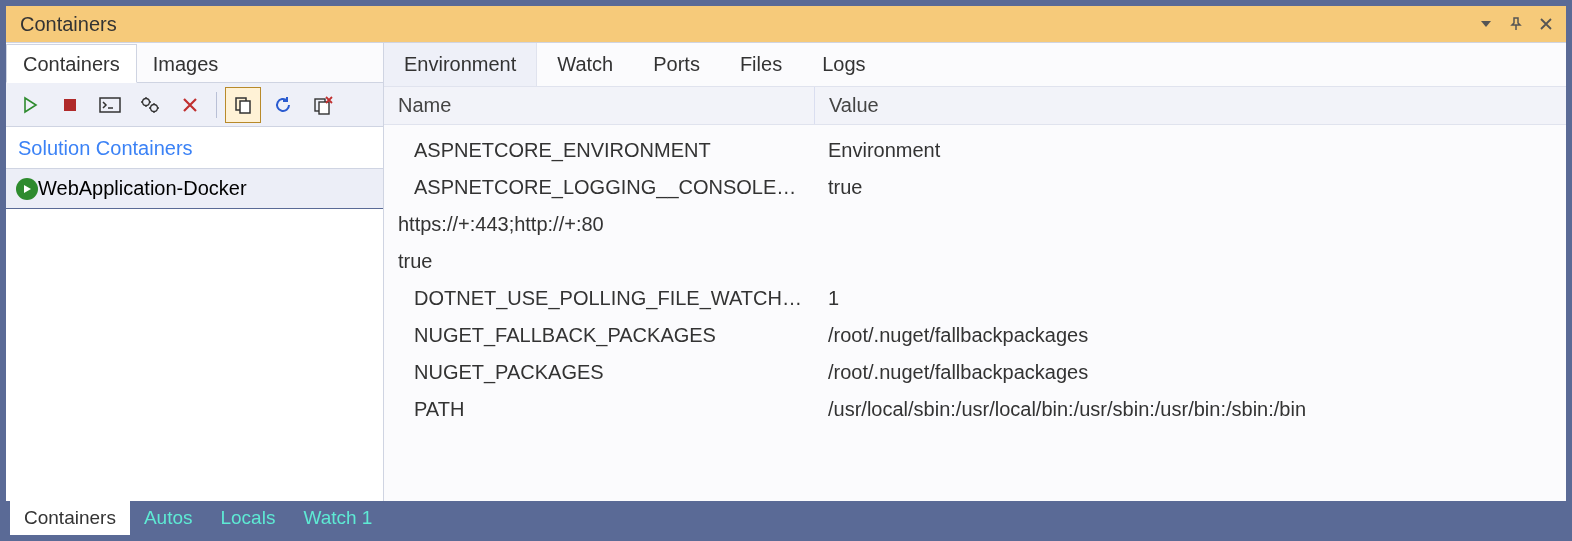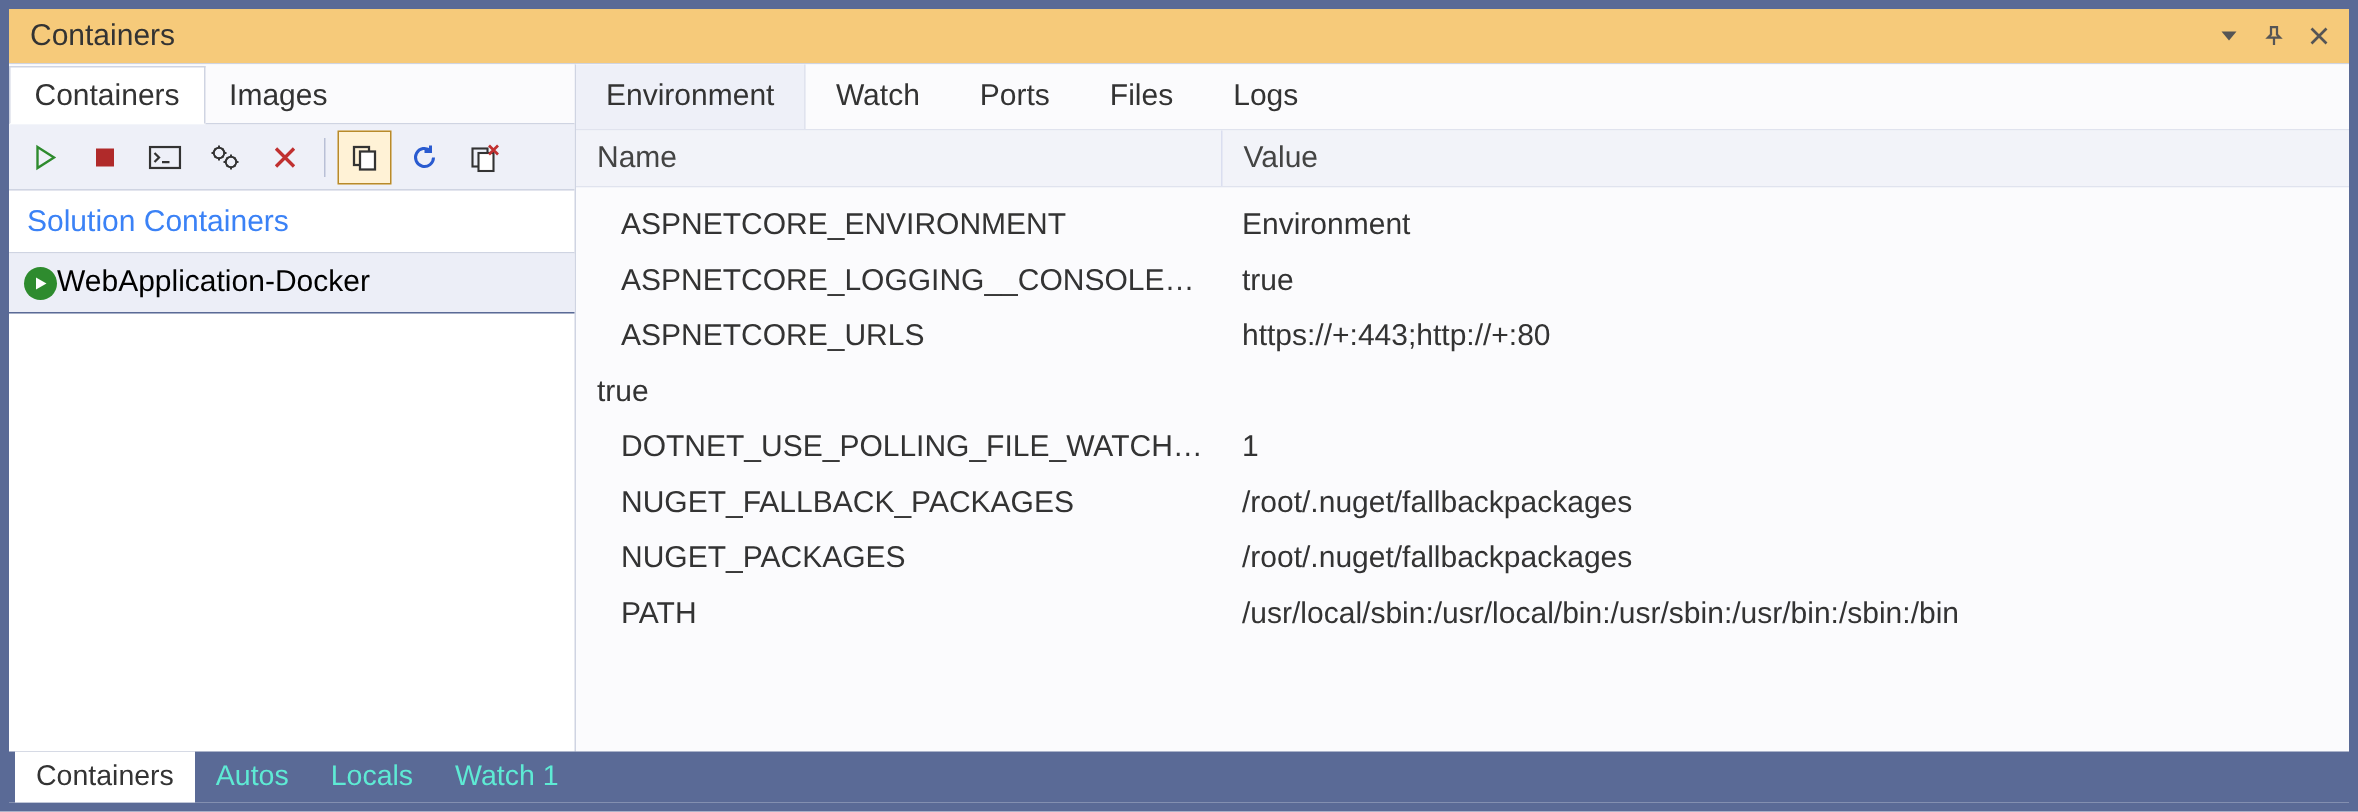--- a/index.html
+++ b/index.html
@@ -299,21 +299,20 @@
       <div class="grid-body" id="grid-body">
           <div class="grow">
             <div class="gn">ASPNETCORE_ENVIRONMENT</div>
             <div class="gv">Environment</div>
           </div>
           <div class="grow">
             <div class="gn">ASPNETCORE_LOGGING__CONSOLE__DISABLECOLORS</div>
             <div class="gv">true</div>
           </div>
           <div class="grow">
-            <div class="gn">ASPNETCORE_URLS</div>
             <div class="gv">https://+:443;http://+:80</div>
           </div>
           <div class="grow">
             <div class="gv">true</div>
           </div>
           <div class="grow">
             <div class="gn">DOTNET_USE_POLLING_FILE_WATCHER</div>
             <div class="gv">1</div>
           </div>
           <div class="grow">

